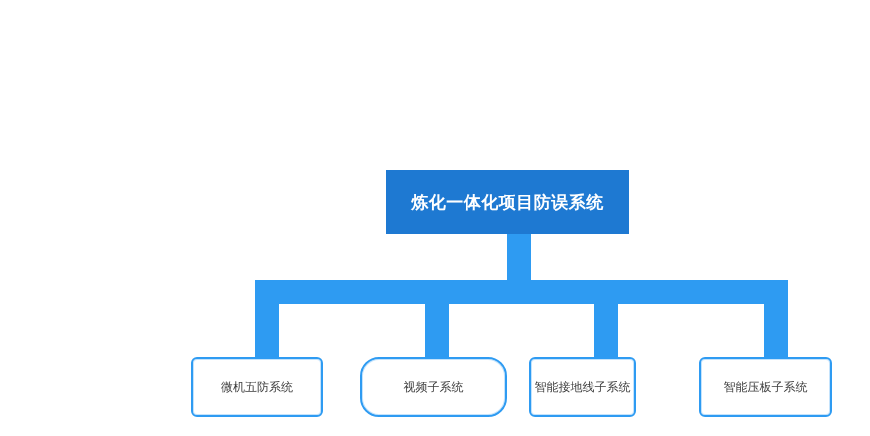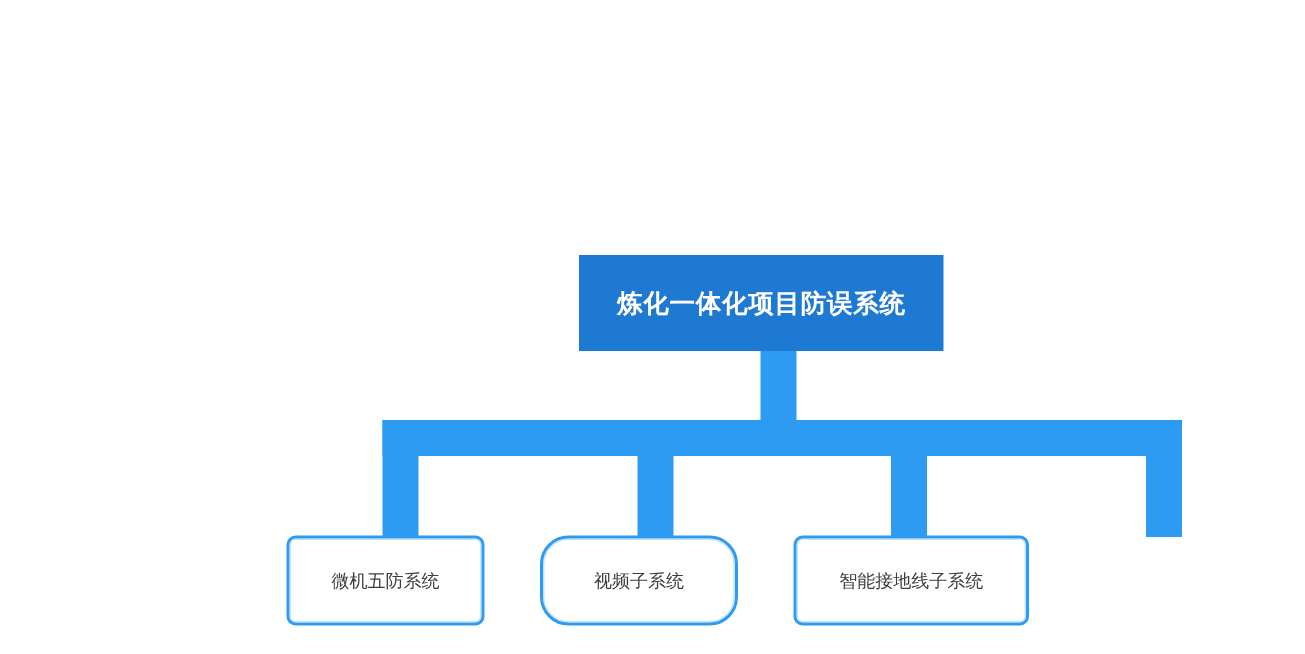--- a/index.html
+++ b/index.html
@@ -54,22 +54,22 @@
     border-radius: 6px;
     box-shadow: inset 0 0 0 1px rgba(190, 224, 252, 0.9);
     display: flex; align-items: center; justify-content: center;
   }
   .child-node .label {
     color: var(--child-text);
     font-size: 12px;
     white-space: nowrap;
   }
   .child-1 { left: 103px; width: 132px; }
-  .child-2 { left: 272px; width: 132px; border-radius: 19px; }
-  .child-3 { left: 441px; width: 157px; }
+  .child-2 { left: 272px; width: 147px; border-radius: 19px; }
+  .child-3 { left: 441px; width: 107px; }
   .child-4 { left: 611px; width: 133px; }
 </style>
 </head>
 <body>
 
 <div class="canvas">
 
   <div class="root-node">
     <span class="label">炼化一体化项目防误系统</span>
   </div>
@@ -83,14 +83,17 @@
 
   <div class="child-node child-1">
     <span class="label">微机五防系统</span>
   </div>
   <div class="child-node child-2">
     <span class="label">视频子系统</span>
   </div>
   <div class="child-node child-3">
     <span class="label">智能接地线子系统</span>
   </div>
+  <div class="child-node child-4">
+    <span class="label">智能压板子系统</span>
+  </div>
 
 </div>
 
 </body></html>

